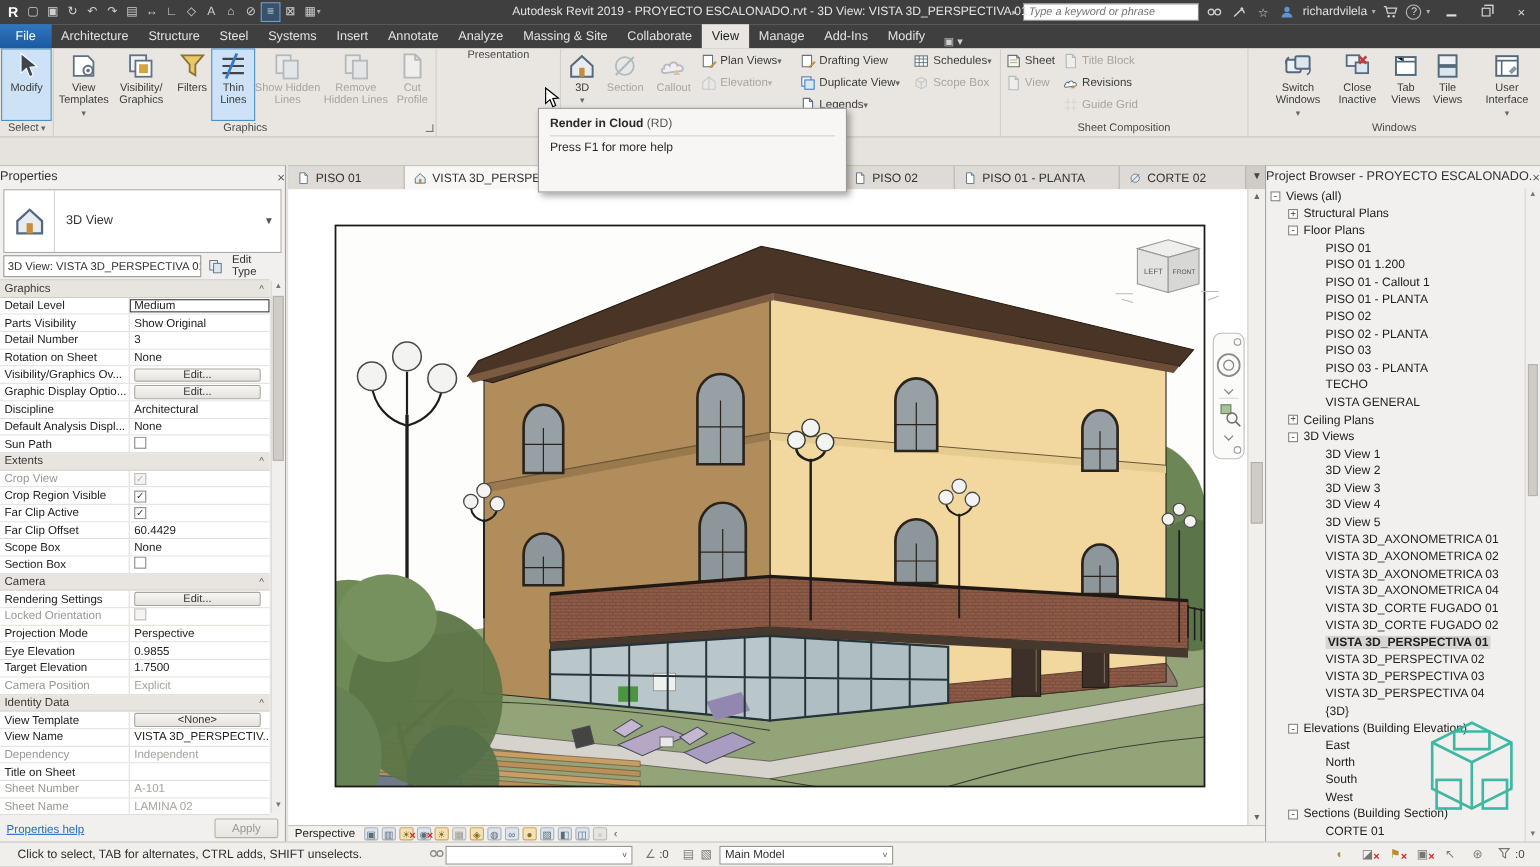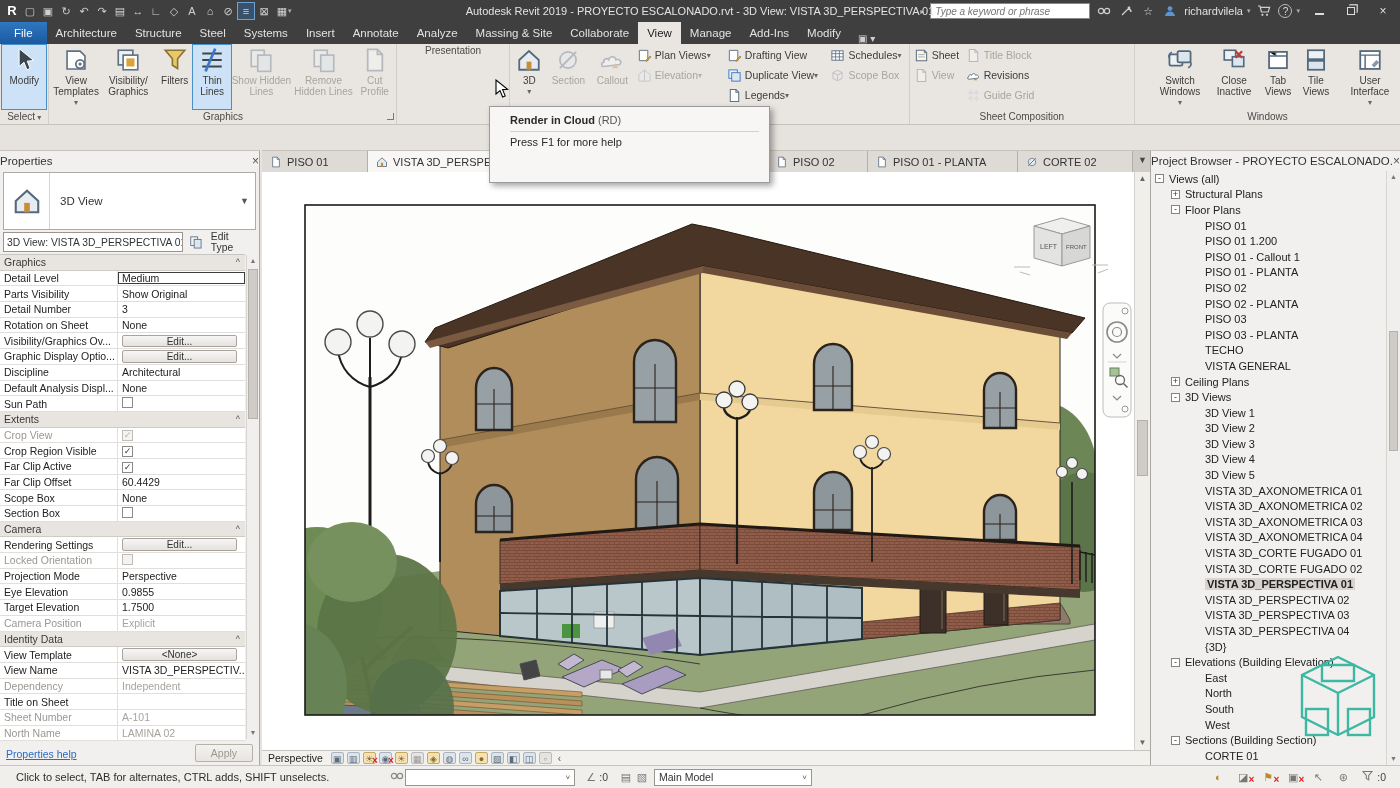--- a/index.html
+++ b/index.html
@@ -56,23 +56,23 @@
   .dis svg { opacity:.38; }
   .smallcol { display:flex; flex-direction:column; }
   .smallbtn { display:flex; align-items:center; height:20px; font-size:10.5px; color:#3c3c3a; white-space:nowrap; }
   .smallbtn .ric { width:15px; height:15px; margin:0 3px 0 2px; }
   .smallbtn.hl2 { background:#d7e9f9; outline:1px solid #3f88cc; }
   .dd::after { content:" ▾"; font-size:8px; color:#666; }
   .dis.dd::after { color:#b5b1ab; }
   .wsep { width:1px; background:#d2cec8; margin:4px 3px; }
 
   
-  .tooltip { position:absolute; left:489px; top:106px; width:281px; height:77px; background:#f7f6f4;
+  .tooltip { position:absolute; left:489px; top:98px; width:281px; height:77px; background:#f7f6f4;
              border:1px solid #9b9b9b; box-shadow:3px 3px 6px rgba(0,0,0,.35); z-index:40;
-             padding:7px 10px 0 20px; font-size:11px; color:#444; }
+             padding:7px 10px 0 10px; font-size:11px; color:#444; }
   .tt-title { font-weight:bold; color:#2a2a2a; }
   .tt-sc { font-weight:normal; color:#555; }
   .tt-body { margin-top:4px; line-height:13px; }
   .tt-hr { border-top:1px solid #d4d2cf; margin-top:5px; }
   .tt-foot { font-weight:normal; margin-top:4px; color:#2a2a2a; }
   .cursor-arrow { position:absolute; left:494px; top:79px; z-index:50; }
 
   
   .props { position:absolute; left:0; top:150px; width:260px; bottom:23px; background:#f1f0ee;
            border-right:1px solid #aaa6a0; border-top:1px solid #c6c2bc; font-size:10.5px; }
@@ -783,21 +783,21 @@
           <span class="plabel">Title on Sheet</span>
           <span class="pval"></span>
         </div>
 
         <div class="prow dis">
           <span class="plabel">Sheet Number</span>
           <span class="pval dis">A-101</span>
         </div>
 
         <div class="prow dis">
-          <span class="plabel">North Name</span>
+          <span class="plabel">Sheet Name</span>
           <span class="pval dis">LAMINA 02</span>
         </div>
       </div>
     <div class="pscroll">
       <div class="arr">▲</div>
       <div class="thumb"></div>
       <div class="arr dn">▼</div>
     </div>
     <div class="pfoot">
       <span class="phelp">Properties help</span>

